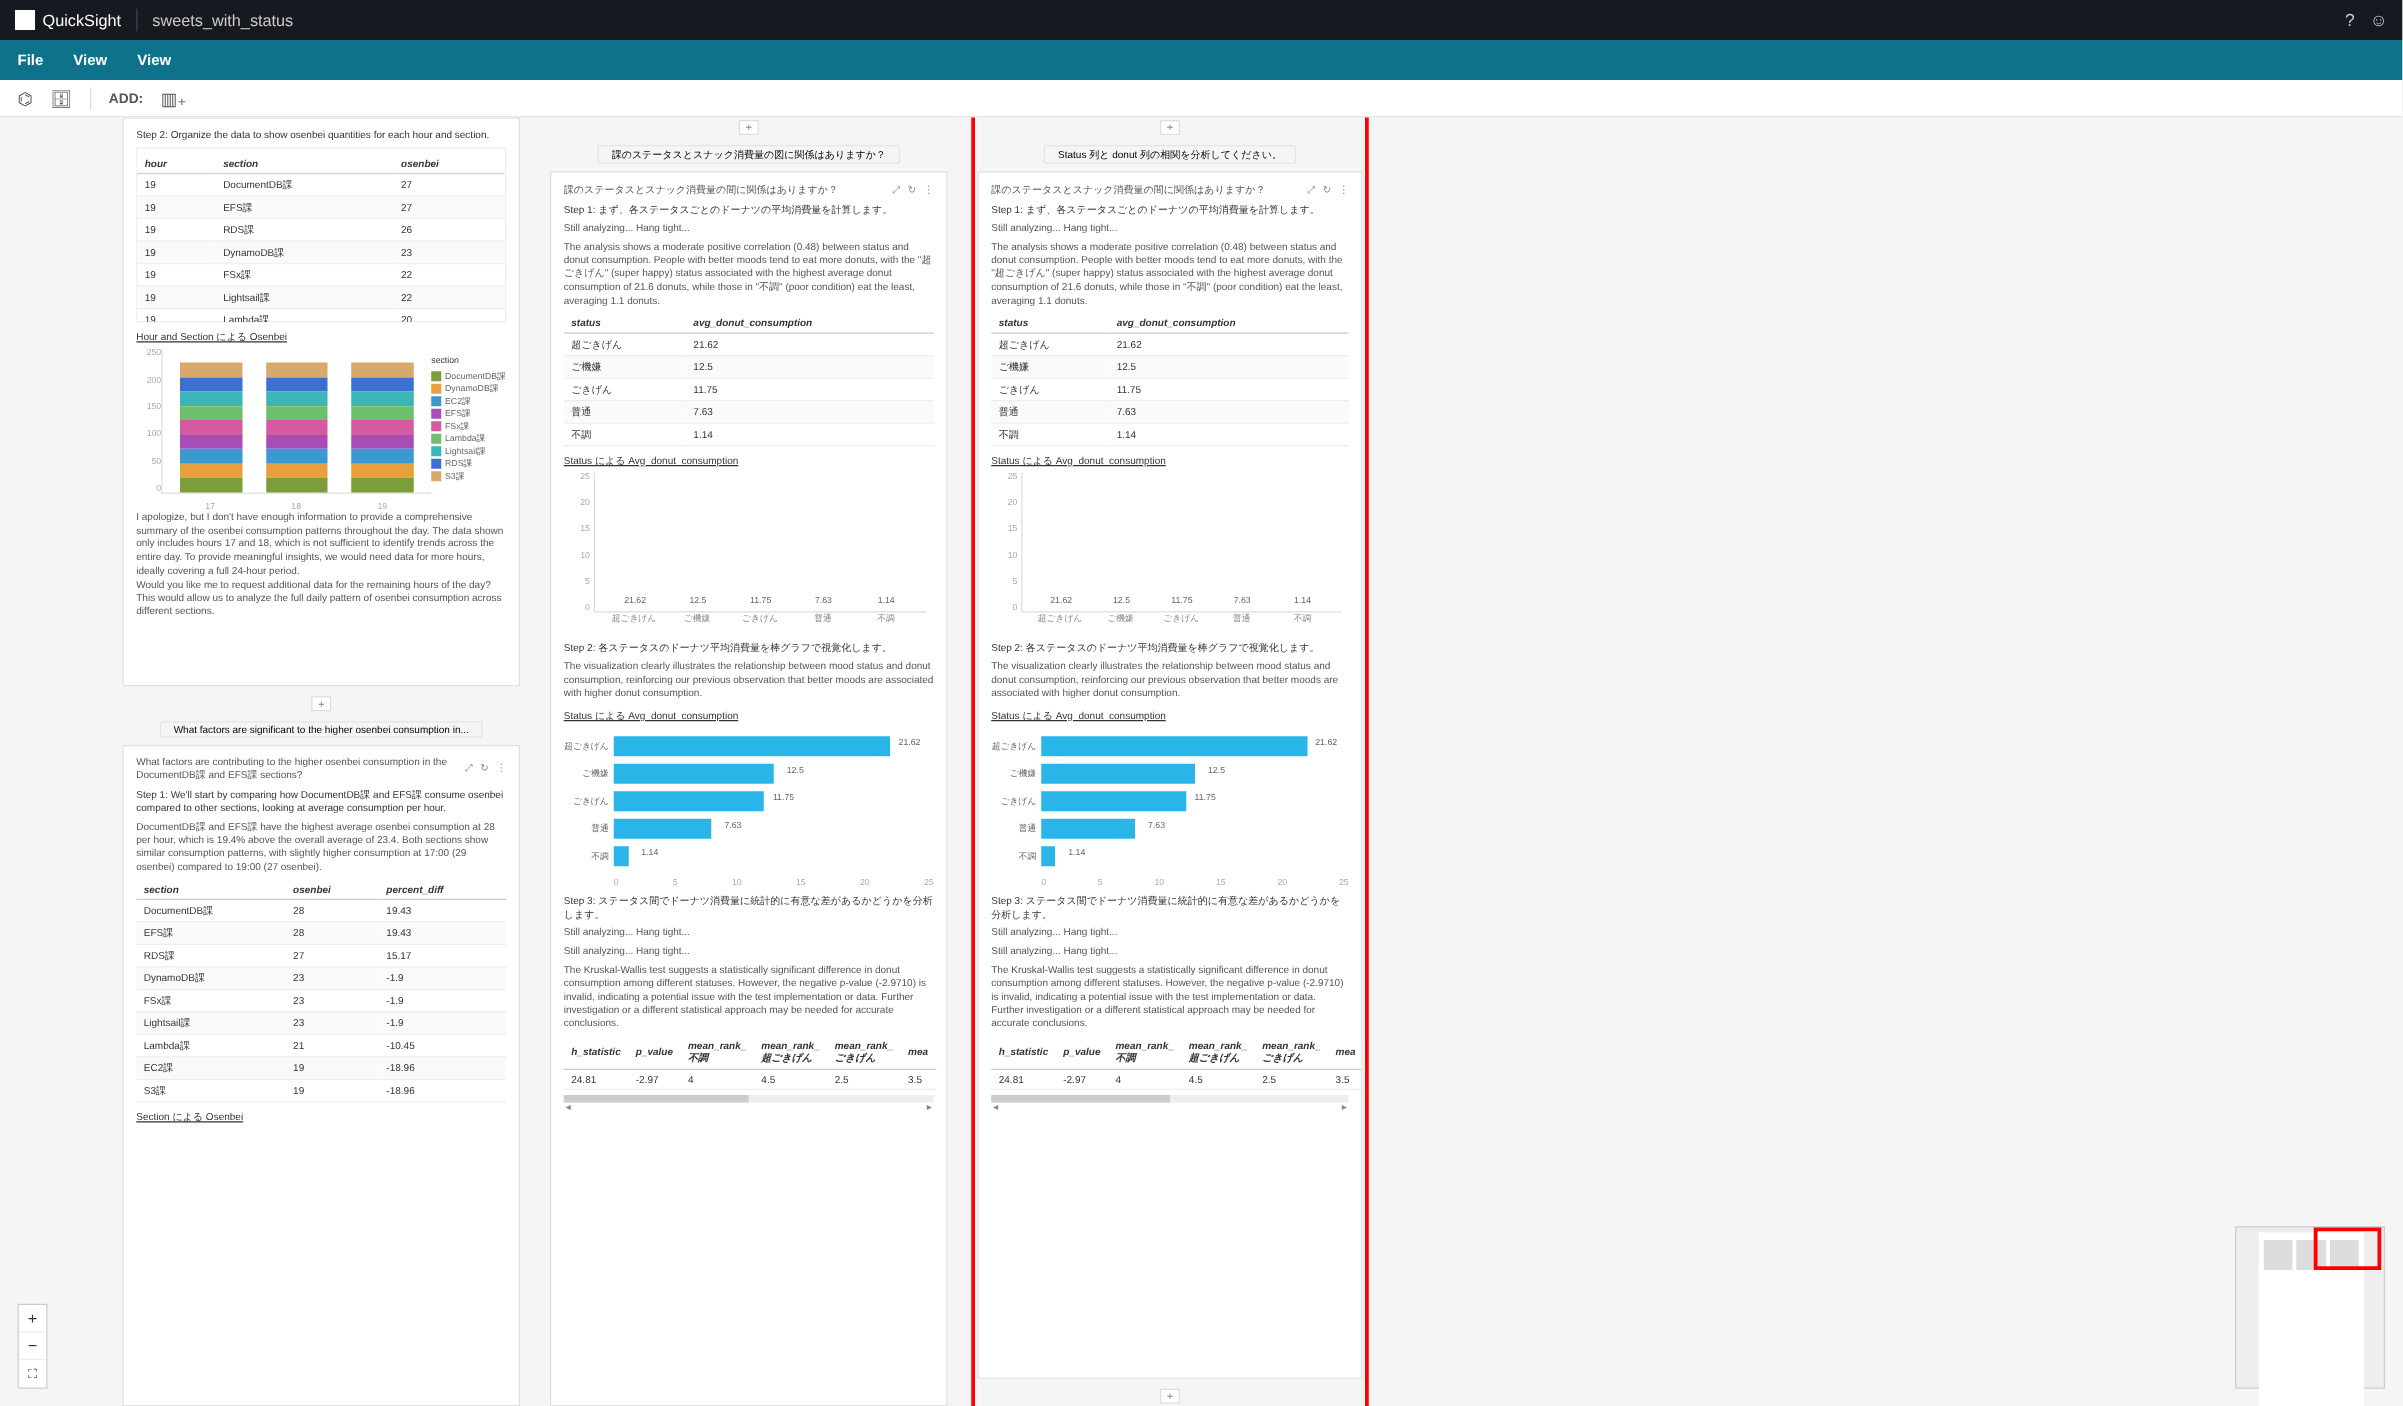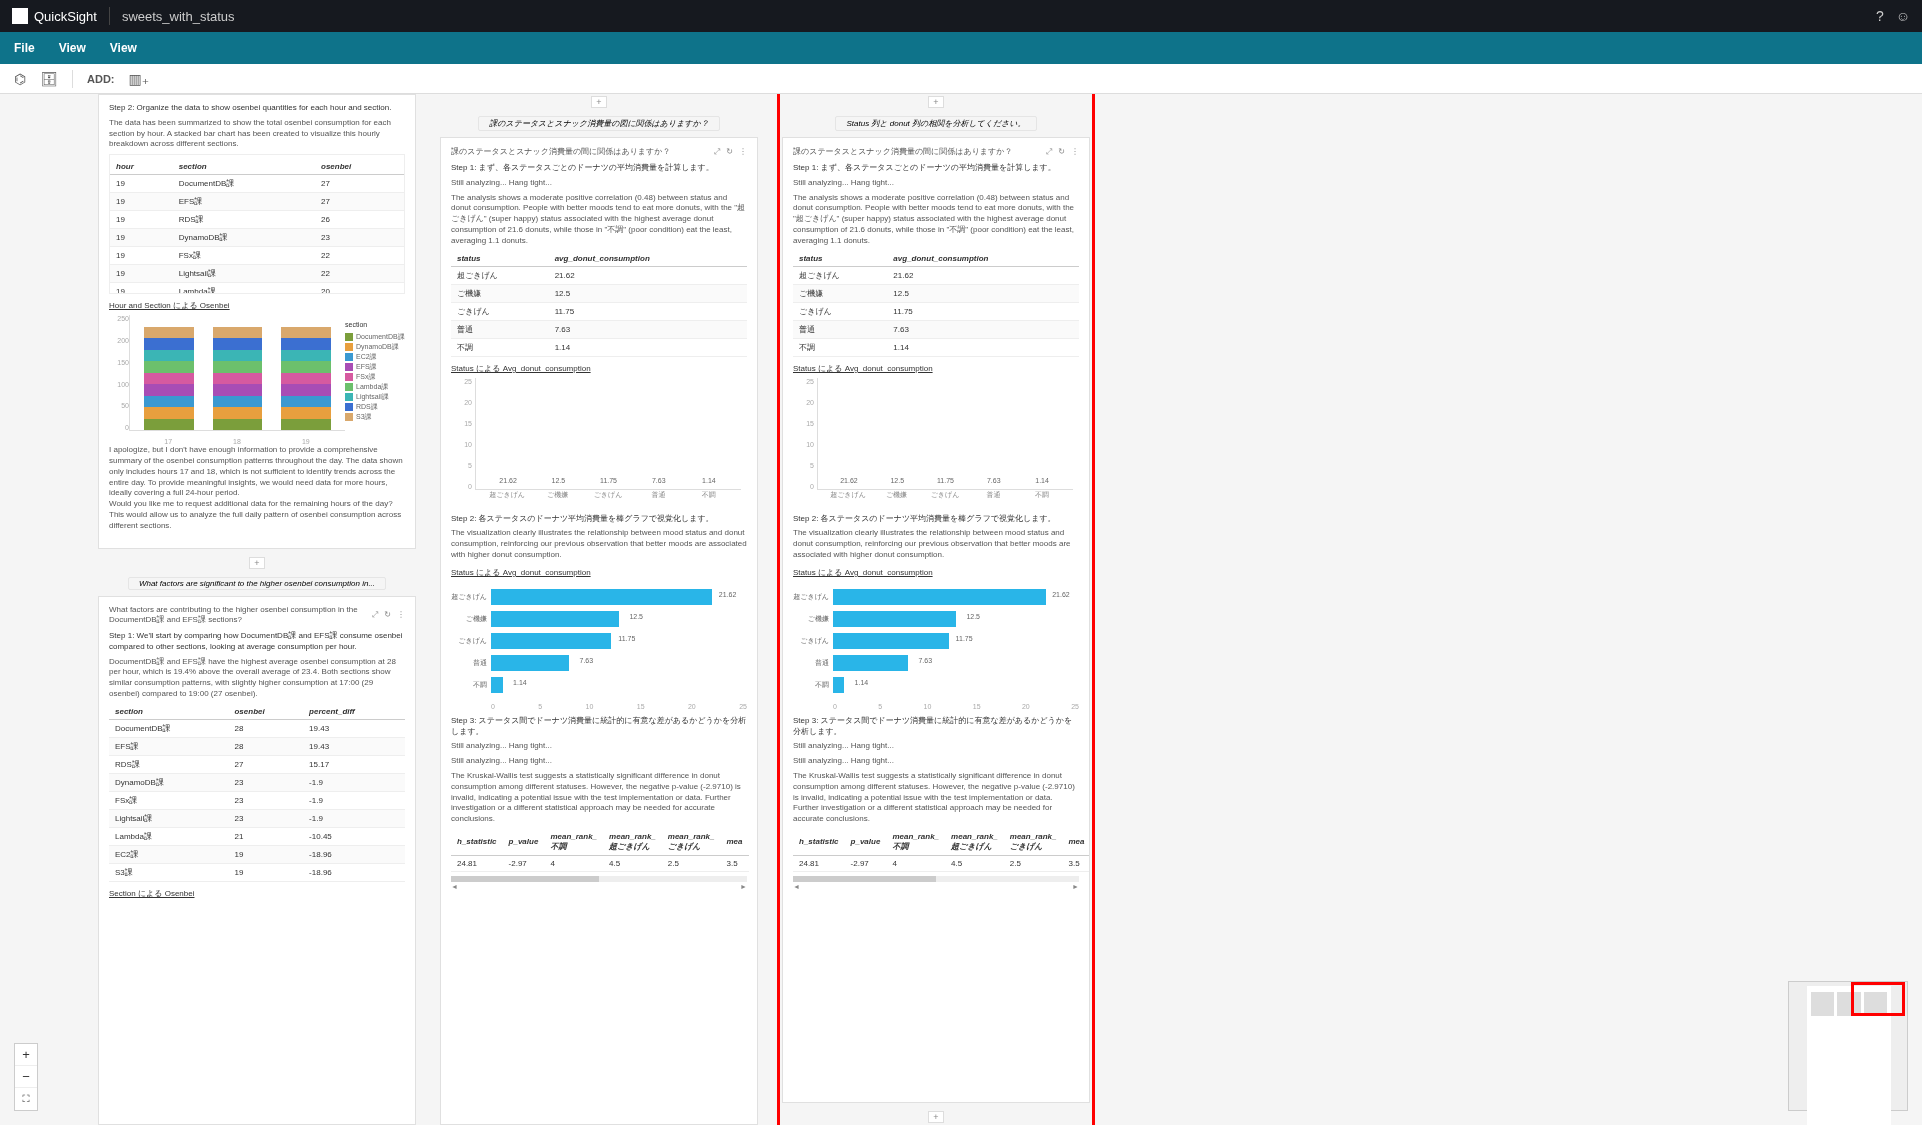--- a/index.html
+++ b/index.html
@@ -25,21 +25,21 @@
 .canvas::before { content:""; position:absolute; inset:0; background-image: radial-gradient(#ccc 0.5px, transparent 0.5px); background-size: 8px 8px; opacity:.4; pointer-events:none; }
 
 .panels { position: absolute; top: 0; left: 0; right: 0; bottom: 0; display: flex; gap: 24px; padding: 0 98px; }
 .col { width: 318px; display: flex; flex-direction: column; gap: 6px; }
 .col.highlight { border: 3px solid #ff0000; padding: 2px; margin: -5px; }
 
 .card { background: #fff; border: 1px solid #e0e0e0; padding: 8px 10px; font-size: 8.5px; color: #333; overflow: hidden; position: relative; }
 .card-title-bar { display: flex; align-items: center; font-size: 8px; color: #555; margin-bottom: 6px; }
 .card-title-bar .t { flex: 1; }
 .card-title-bar .actions { display: flex; gap: 6px; color: #888; }
-.tab-chip { display:flex; justify-content:center;font-style:italic; }
+.tab-chip { display:flex; justify-content:center; }
 .tab-chip span { background:#f5f5f5; border:1px solid #e5e5e5; padding:1px 10px; font-size:8px; border-radius:2px; }
 .add-chip { display:flex; justify-content:center; padding:2px 0; }
 .add-chip div { width:16px; height:12px; border:1px solid #ddd; background:#fff; display:flex; align-items:center; justify-content:center; font-size:9px; color:#888; }
 
 .txt { font-size: 8px; line-height: 1.35; color: #333; margin-bottom: 4px; }
 .txt.small { color: #555; }
 
 .tbl { width: 100%; border-collapse: collapse; font-size: 8px; margin: 4px 0; }
 .tbl th, .tbl td { text-align: left; padding: 3px 6px; border-bottom: 1px solid #eee; }
 .tbl th { color: #333; font-weight: 600; background: #fff; border-bottom: 1px solid #ccc; font-style: italic; }
@@ -125,21 +125,20 @@
   <span class="add">ADD:</span>
   <span class="tb-icon">▥₊</span>
 </div>
 
 <div class="canvas">
   <div class="panels">
 
     <div class="col">
       <div class="card" style="height:455px;">
         <div class="txt">Step 2: Organize the data to show osenbei quantities for each hour and section.</div>
-        <div class="txt small">The data has been summarized to show the total osenbei consumption for each section by hour. A stacked bar chart has been created to visualize this hourly breakdown across different sections.</div>
         <div class="tbl-scroll">
           <table class="tbl" id="tbl-osenbei">
               <thead>
                 <tr>
                   <th>hour</th>
                   <th>section</th>
                   <th>osenbei</th>
                 </tr>
               </thead>
               <tbody>

